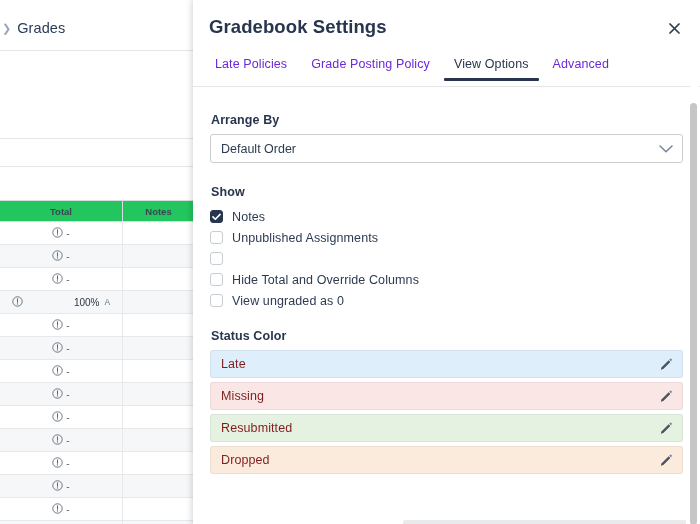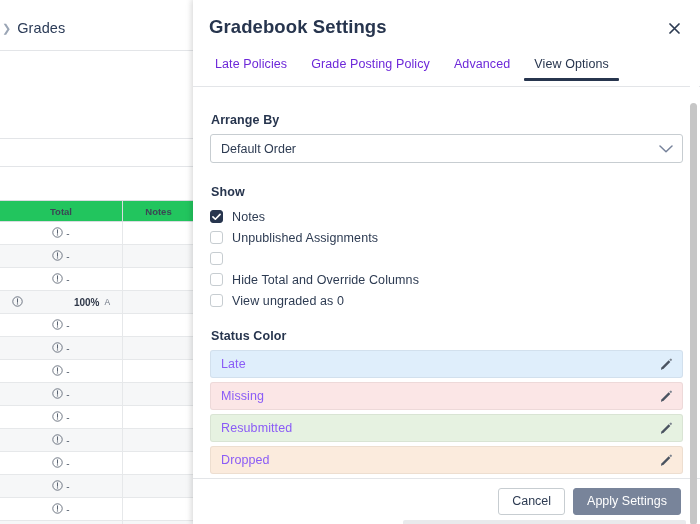--- a/index.html
+++ b/index.html
@@ -112,21 +112,21 @@
   .cell.c-total { width: 123px; }
   .cell.c-notes { width: 72px; }
 
   .warn-icon {
     display: inline-block;
     width: 11px;
     height: 11px;
     flex: 0 0 11px;
   }
   .cell .dash { font-size: 10px; color: #5a6472; }
-  .cell .pct  { font-size: 10px; color: #2d3647; font-weight: 700; margin-left: 48px; }
+  .cell .pct  { font-size: 10px; color: #2d3647; font-weight: 400; margin-left: 48px; }
   .cell .ltr  { font-size: 8.5px; color: #6b7482; margin-left: 2px; }
 
   
   .bg-edge {
     position: absolute;
     top: 0;
     bottom: 0;
     left: 188px;
     width: 5px;
     background: linear-gradient(to right, rgba(0,0,0,0) 0%, rgba(0,0,0,.035) 100%);
@@ -301,21 +301,21 @@
     border-radius: 3px;
     margin-bottom: 4px;
     display: flex;
     align-items: center;
     padding: 0 10px;
     box-sizing: border-box;
     border: 1px solid rgba(0,0,0,.055);
   }
   .status-row .st-name {
     font-size: 12.5px;
-    color: #8b5cf6;
+    color: #7f1d1d;
     letter-spacing: .1px;
   }
   .pencil-btn {
     position: absolute;
     right: 8px;
     top: 50%;
     transform: translateY(-50%);
     width: 17px;
     height: 17px;
     display: flex;
@@ -573,22 +573,22 @@
       <button class="close-btn">
         <svg width="11" height="11" viewBox="0 0 11 11" aria-hidden="true">
           <path d="M1 1 L10 10 M10 1 L1 10" stroke="#2d3b52" stroke-width="1.7" stroke-linecap="round" fill="none"></path>
         </svg>
       </button>
     </div>
 
     <div class="tabs" id="tabs">
         <div class="tab">Late Policies</div>
         <div class="tab">Grade Posting Policy</div>
+        <div class="tab active">View Options</div>
         <div class="tab">Advanced</div>
-        <div class="tab active">View Options</div>
       </div>
     <div class="header-sep"></div>
 
     <div class="modal-body">
 
       <div>
         <div class="sec-label">Arrange By</div>
         <div class="select-wrap">
           <span class="val">Default Order</span>
           <span class="caret">
@@ -669,24 +669,20 @@
                   <path d="M11.8 2.5 L13.6 4.3 L14.4 3.5 A1.2 1.2 0 0 0 12.6 1.7 Z" fill="#7b838e"></path>
                   <path d="M2.2 13.8 L3.4 13.4 L2.6 12.6 Z" fill="#2d3b52"></path>
                 </svg>
               </button>
             </div>
           </div>
       </div>
 
     </div>
 
-    <div class="modal-footer">
-      <button class="btn btn-cancel">Cancel</button>
-      <button class="btn btn-apply">Apply Settings</button>
-    </div>
 
     <div class="scrollbar-track">
       <div class="scrollbar-thumb"></div>
     </div>
 
     <div class="footer-shadow"></div>
   </div>
 
 </div>
 

